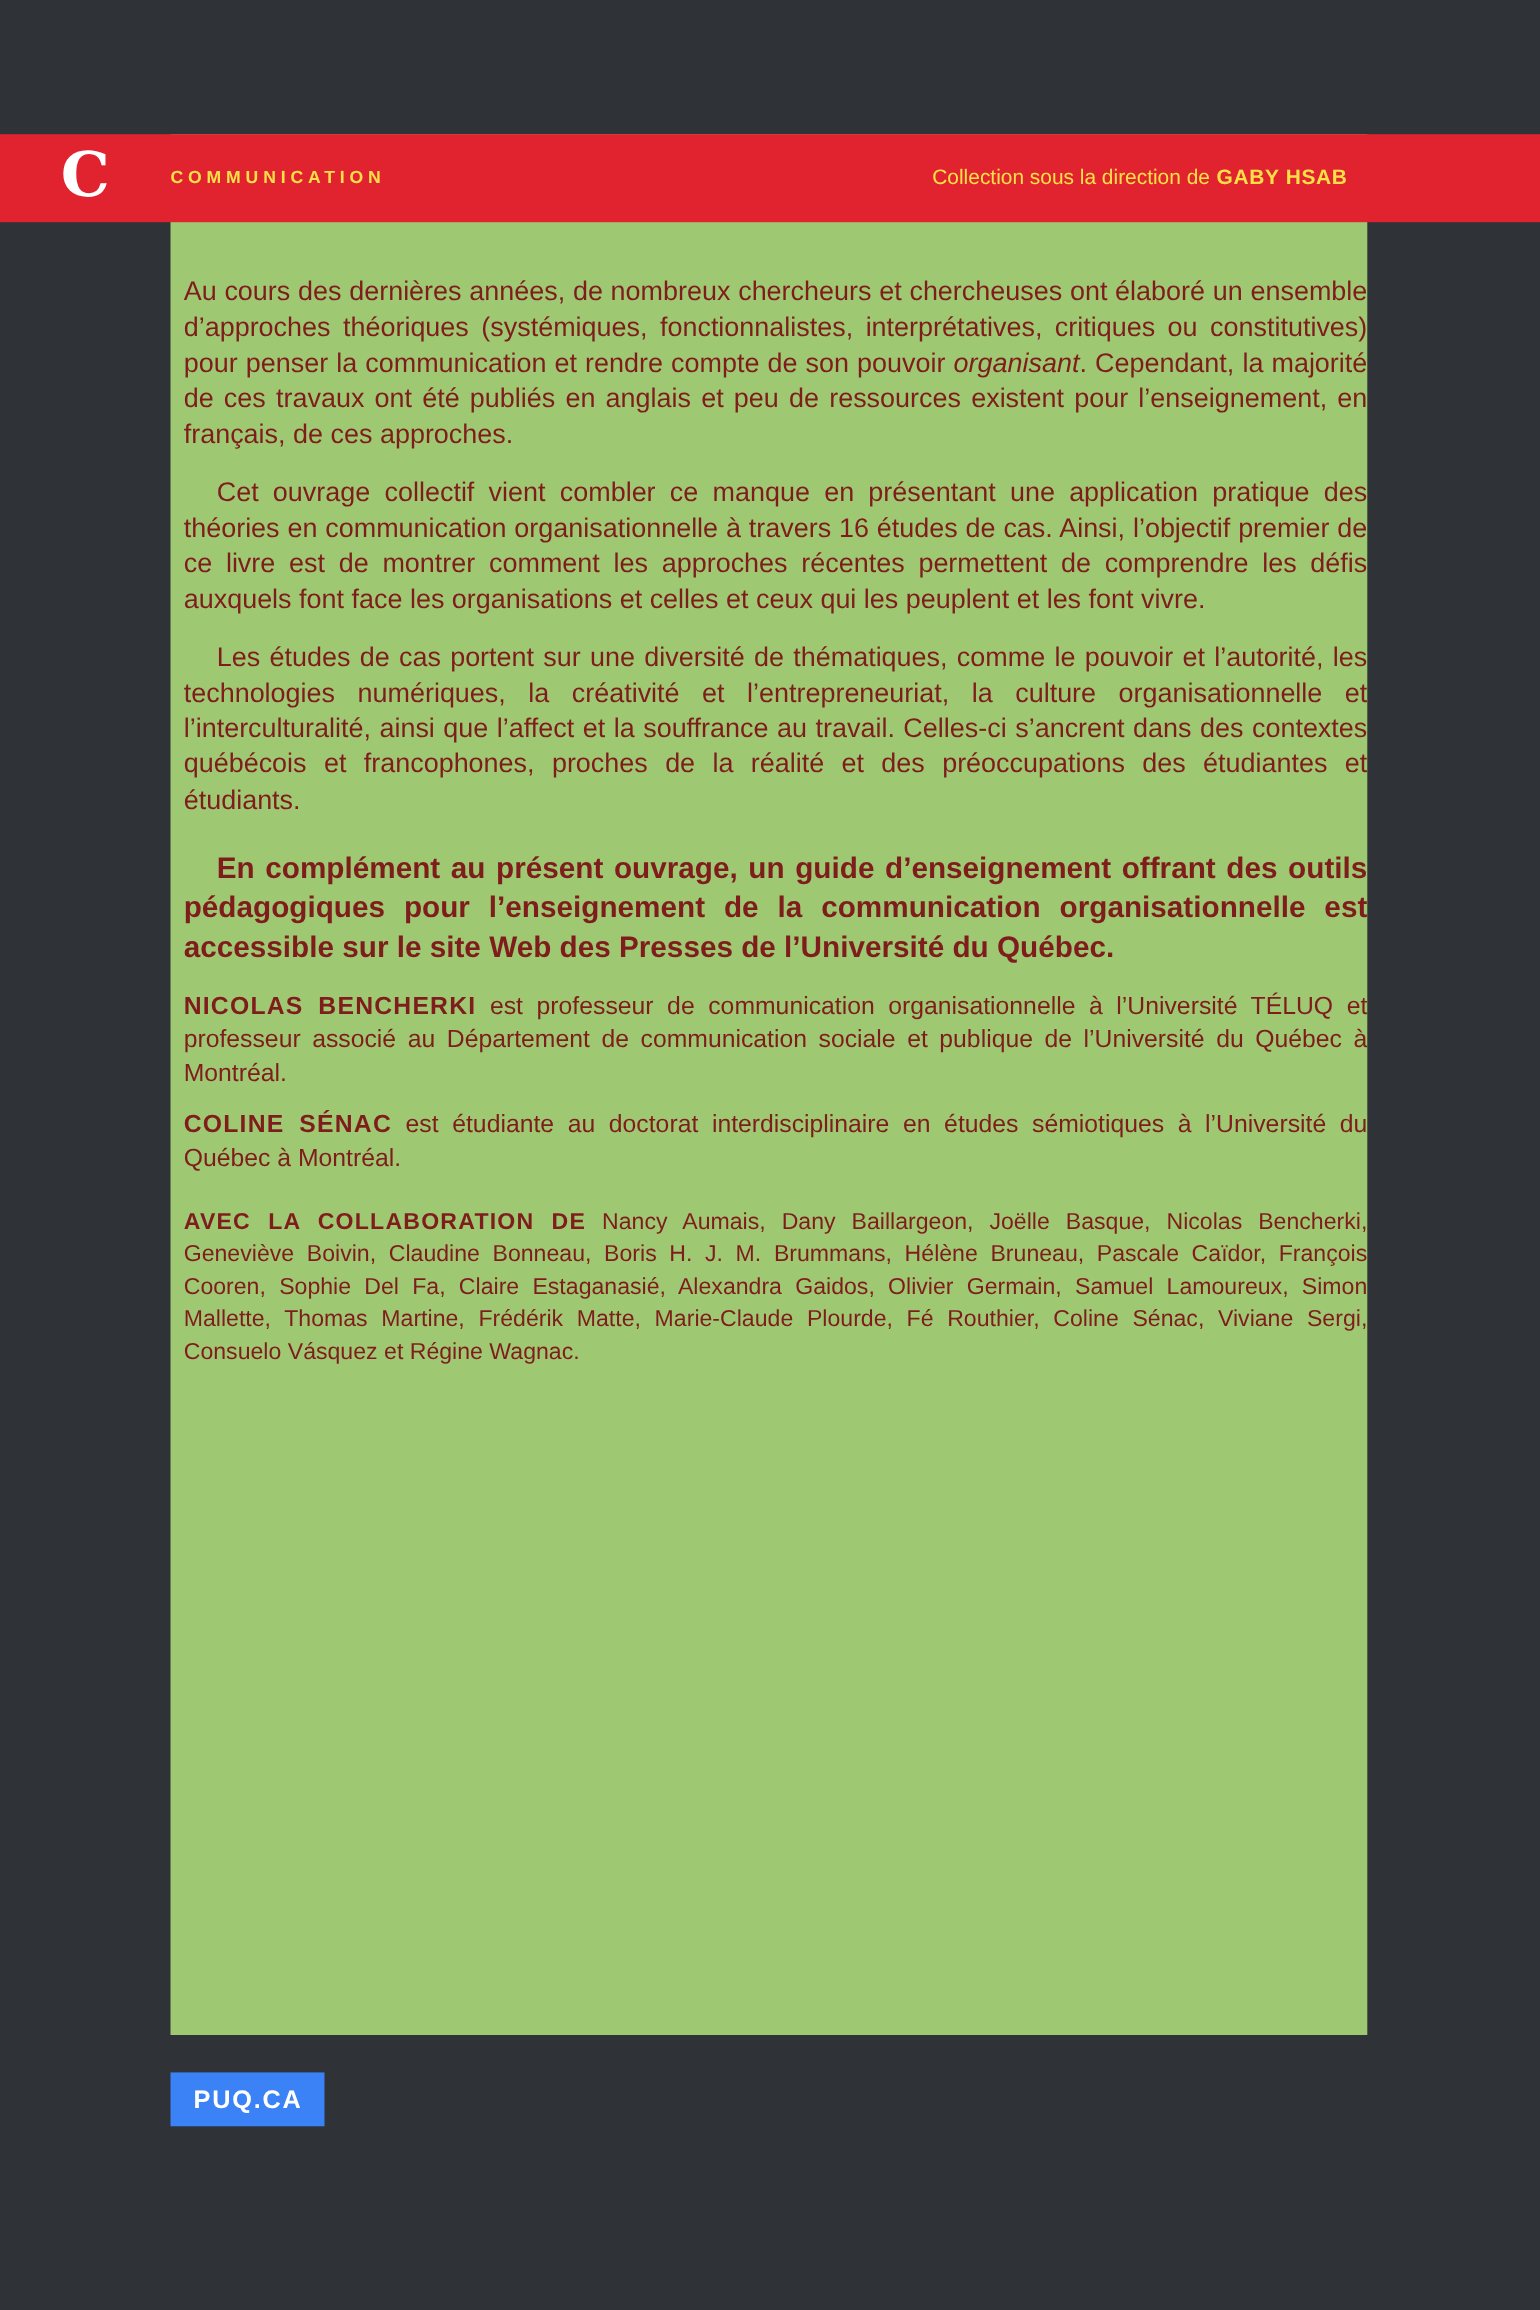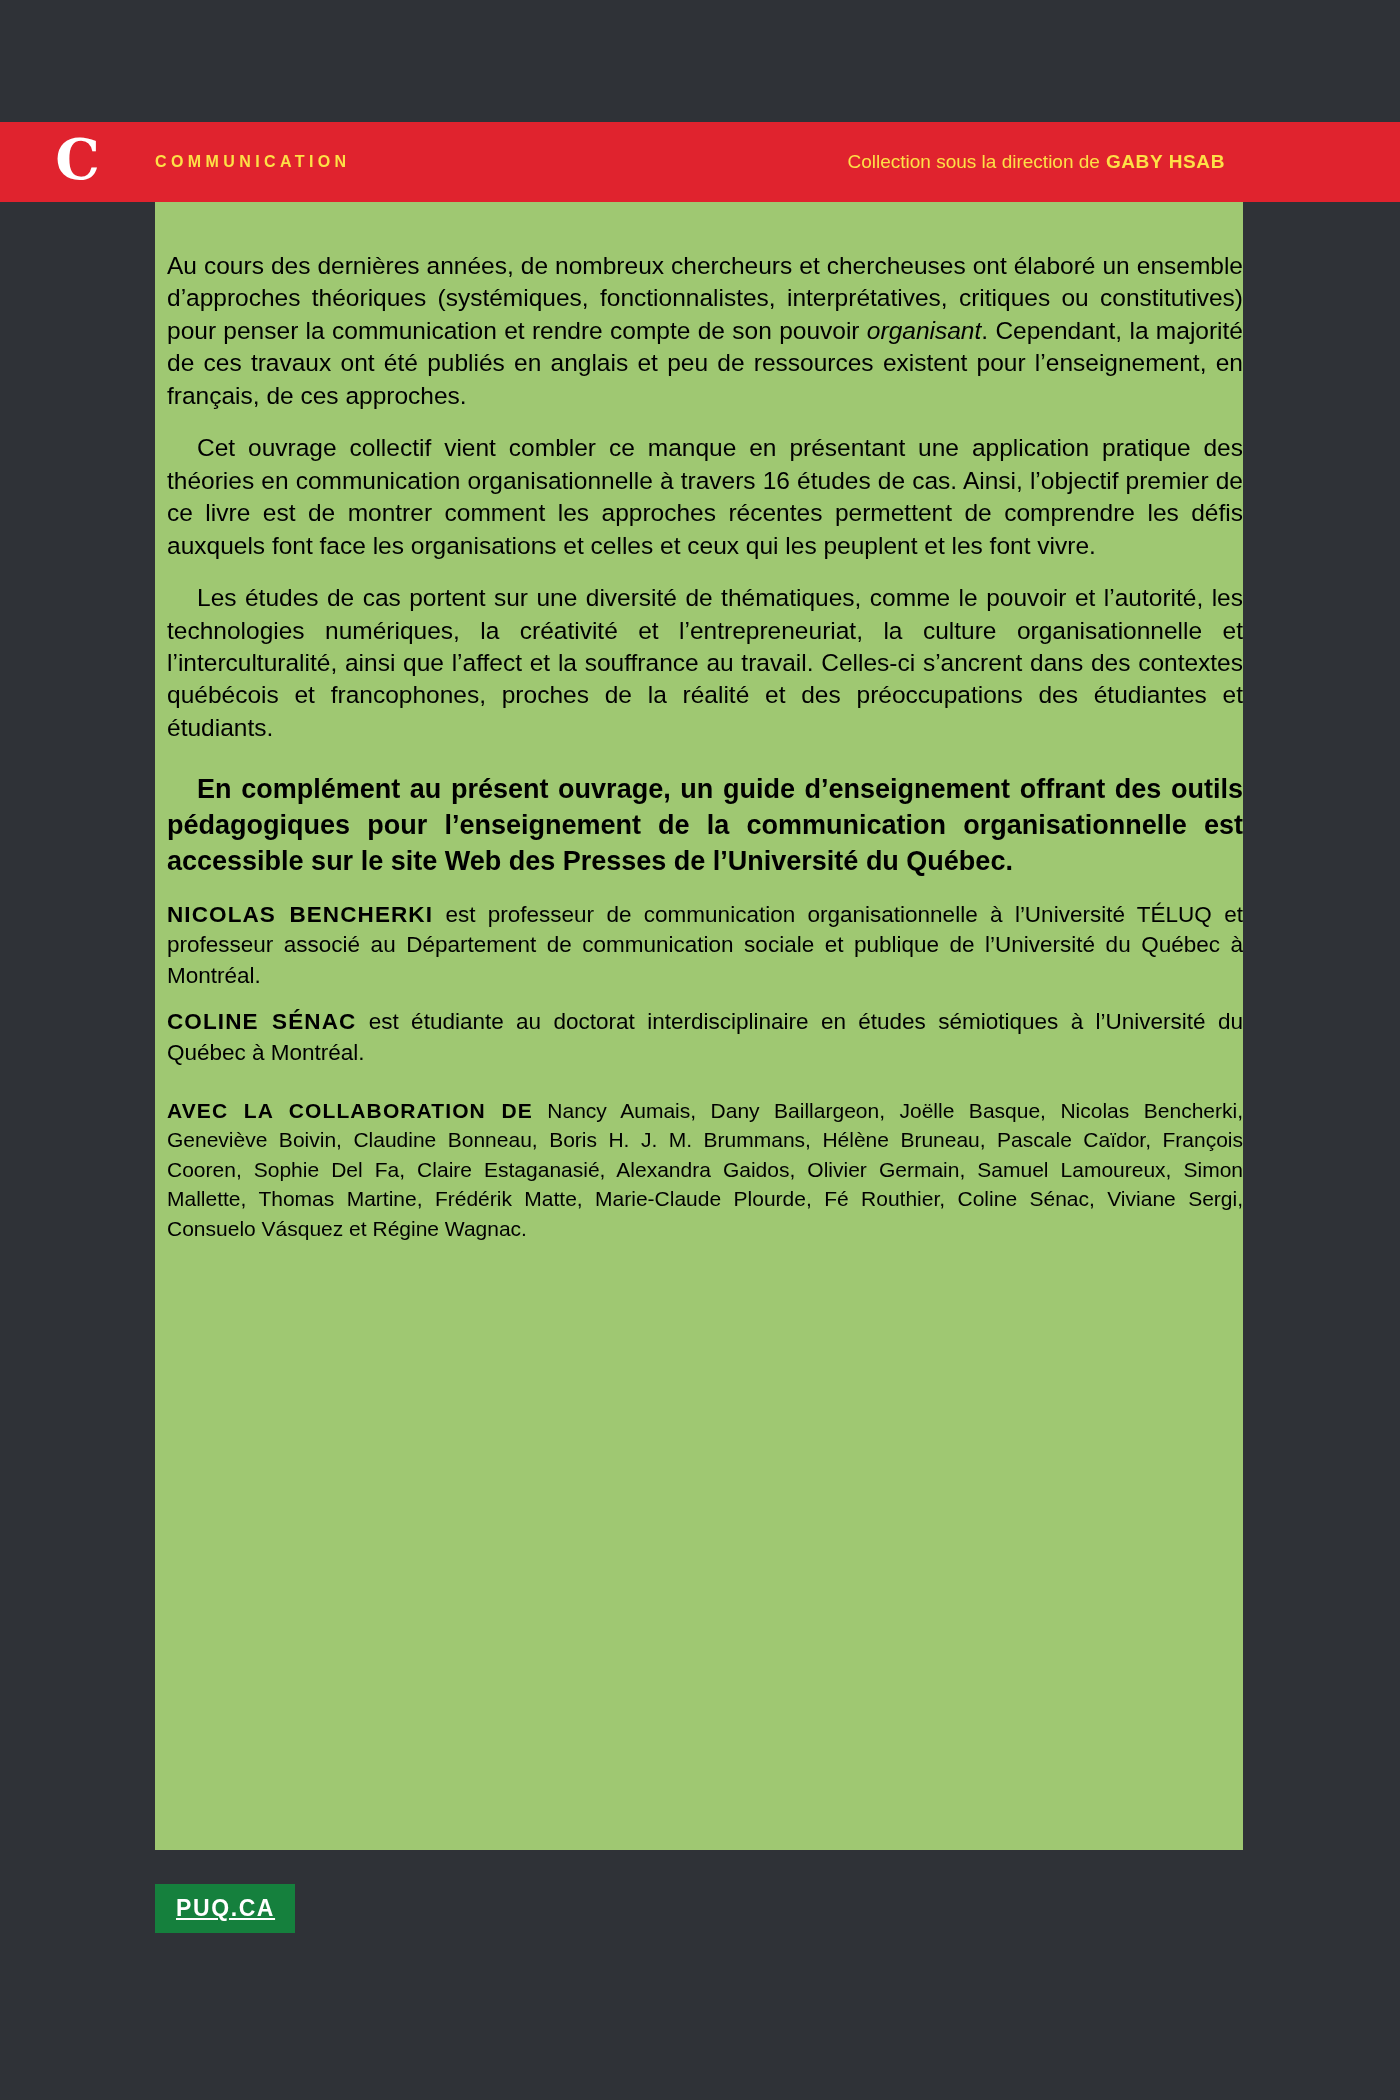--- a/index.html
+++ b/index.html
@@ -94,21 +94,21 @@
     letter-spacing: 0.6px;
     margin-left: 6px;
   }
 
   
   .content {
     position: absolute;
     left: 167px;
     top: 250px;
     width: 1076px;
-    color: #000000;
+    color: #7f1d1d;
   }
 
   p {
     margin: 0;
     font-size: 24.5px;
     line-height: 1.325;
     text-align: justify;
   }
   p.first { text-indent: 0; }
   p.indent { text-indent: 30px; margin-top: 20px; }
@@ -145,27 +145,26 @@
   .collab .label {
     font-weight: 700;
     letter-spacing: 1.1px;
   }
 
   
   .puq {
     position: absolute;
     left: 155px;
     bottom: 167px;
-    background: #15803d;
+    background: #3b82f6;
     color: #ffffff;
     font-size: 23px;
     font-weight: 700;
     letter-spacing: 1.6px;
     padding: 11px 20px 11px 21px;
-    text-decoration: underline;
   }
 </style>
 </head>
 <body>
 
 <div class="page">
 
   <div class="top-band"></div>
   <div class="edge edge-left"></div>
   <div class="edge edge-right"></div>

